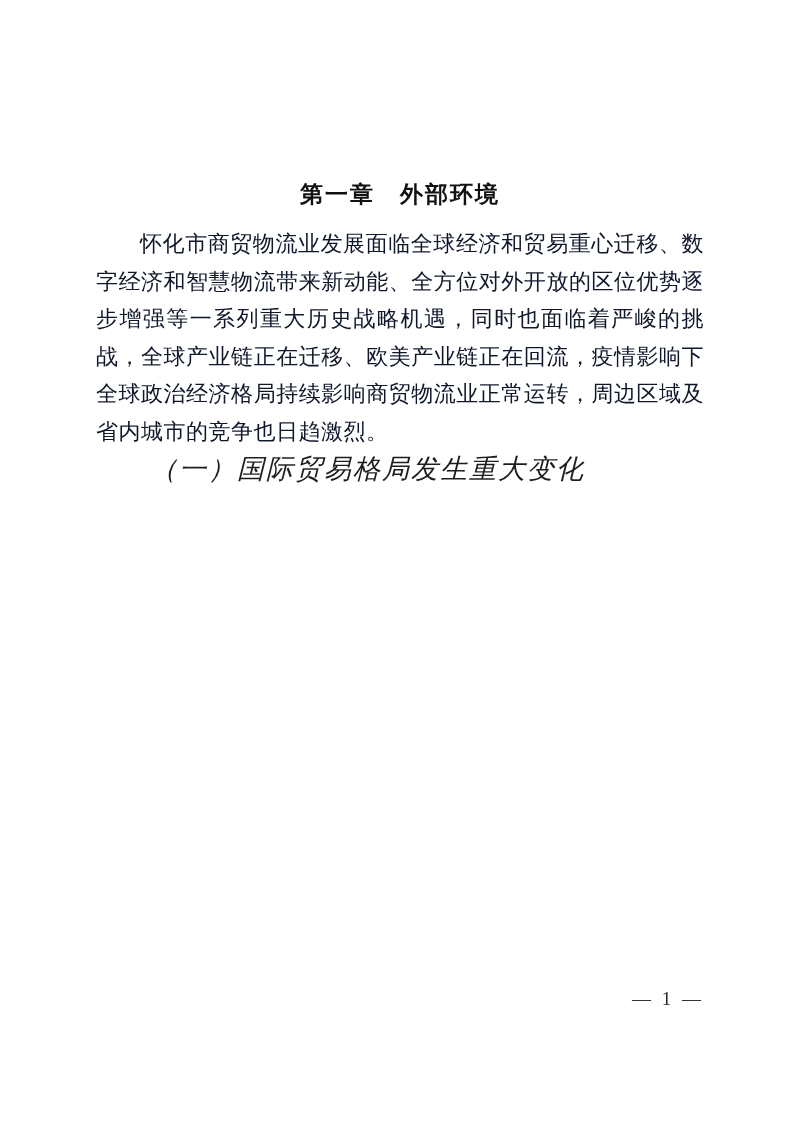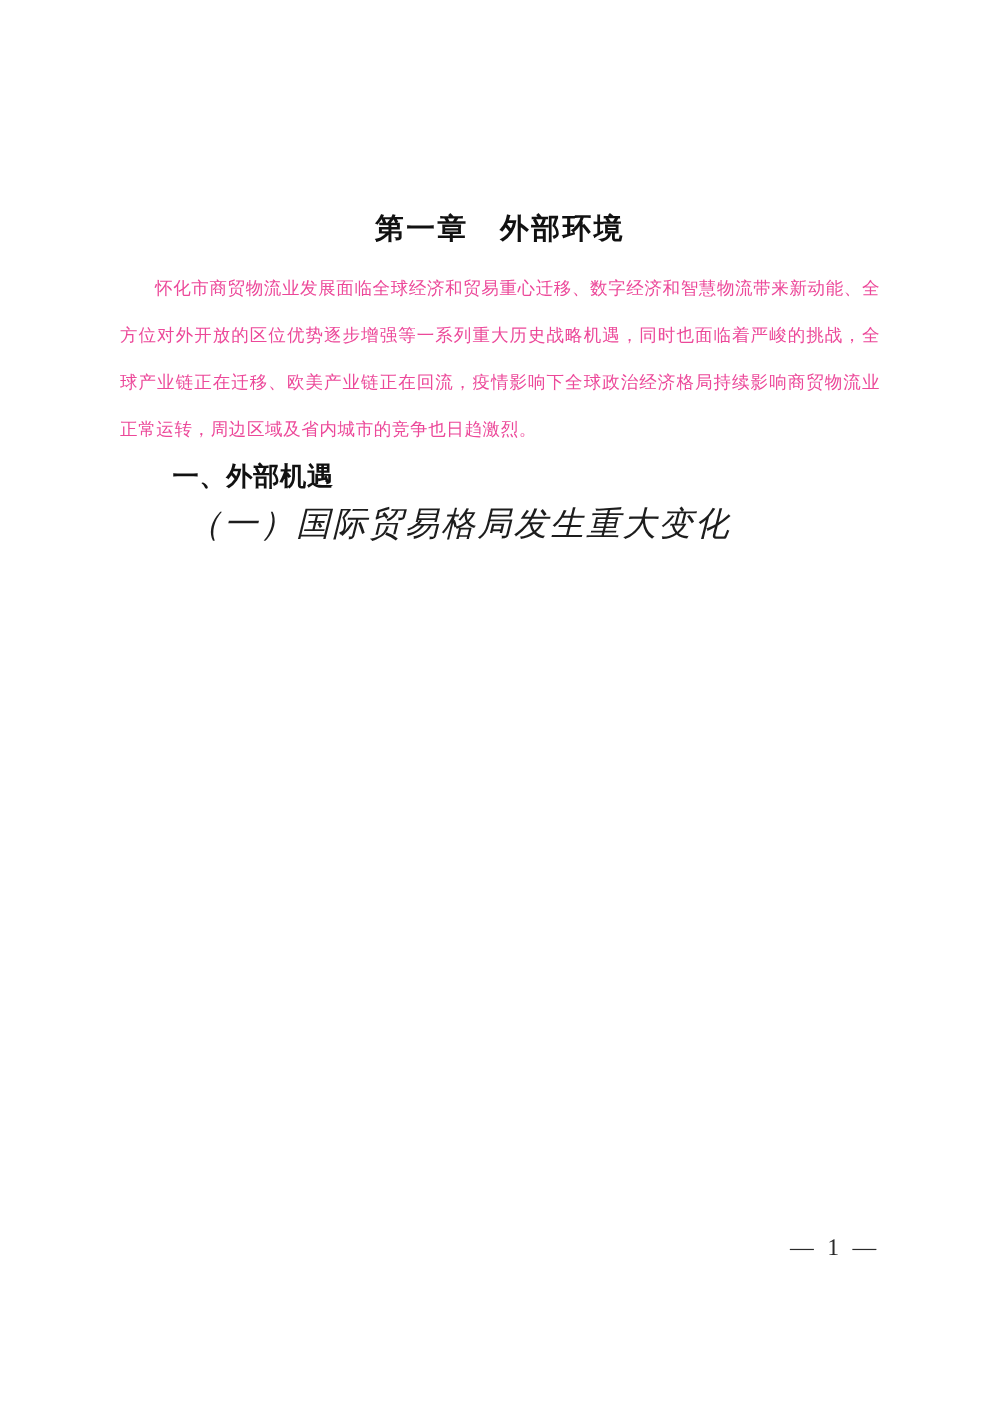--- a/index.html
+++ b/index.html
@@ -13,41 +13,41 @@
     height: 1122px;
     background: #ffffff;
     overflow: hidden;
     box-sizing: border-box;
     font-family: "Liberation Serif", "DejaVu Serif", serif;
     color: #1d1d1d;
   }
   .content {
     position: absolute;
     left: 96px;
-    top: 0;
+    top: 12px;
     width: 608px;
   }
   .chapter-title {
     margin: 167px 0 0 0;
     font-family: "Liberation Sans", "DejaVu Sans", sans-serif;
     font-weight: bold;
     font-size: 23px;
     line-height: 30px;
     text-align: center;
     color: #111111;
     letter-spacing: 2px;
   }
   .body-para {
     margin: 0;
-    font-size: 14px;
+    font-size: 22px;
     line-height: 37.6px;
     letter-spacing: 0.5px;
     text-align: justify;
     text-indent: 2em;
-    color: #ec4899;
+    color: #0f172a;
   }
   .body-para.first {
     margin-top: 16px;
   }
   .section-heading {
     margin: 0;
     font-family: "Liberation Sans", "DejaVu Sans", sans-serif;
     font-weight: bold;
     font-size: 21px;
     line-height: 37.6px;
@@ -78,21 +78,20 @@
 </style>
 </head>
 <body>
 
 <div class="page">
   <div class="content">
     <h1 class="chapter-title">第一章　外部环境</h1>
 
     <p class="body-para first">怀化市商贸物流业发展面临全球经济和贸易重心迁移、数字经济和智慧物流带来新动能、全方位对外开放的区位优势逐步增强等一系列重大历史战略机遇，同时也面临着严峻的挑战，全球产业链正在迁移、欧美产业链正在回流，疫情影响下全球政治经济格局持续影响商贸物流业正常运转，周边区域及省内城市的竞争也日趋激烈。</p>
 
-    <h2 class="section-heading">一、外部机遇</h2>
 
     <h3 class="subsection-heading">（一）国际贸易格局发生重大变化</h3>
 
 
   </div>
 
   <div class="page-footer">— 1 —</div>
 </div>
 
 </body></html>

